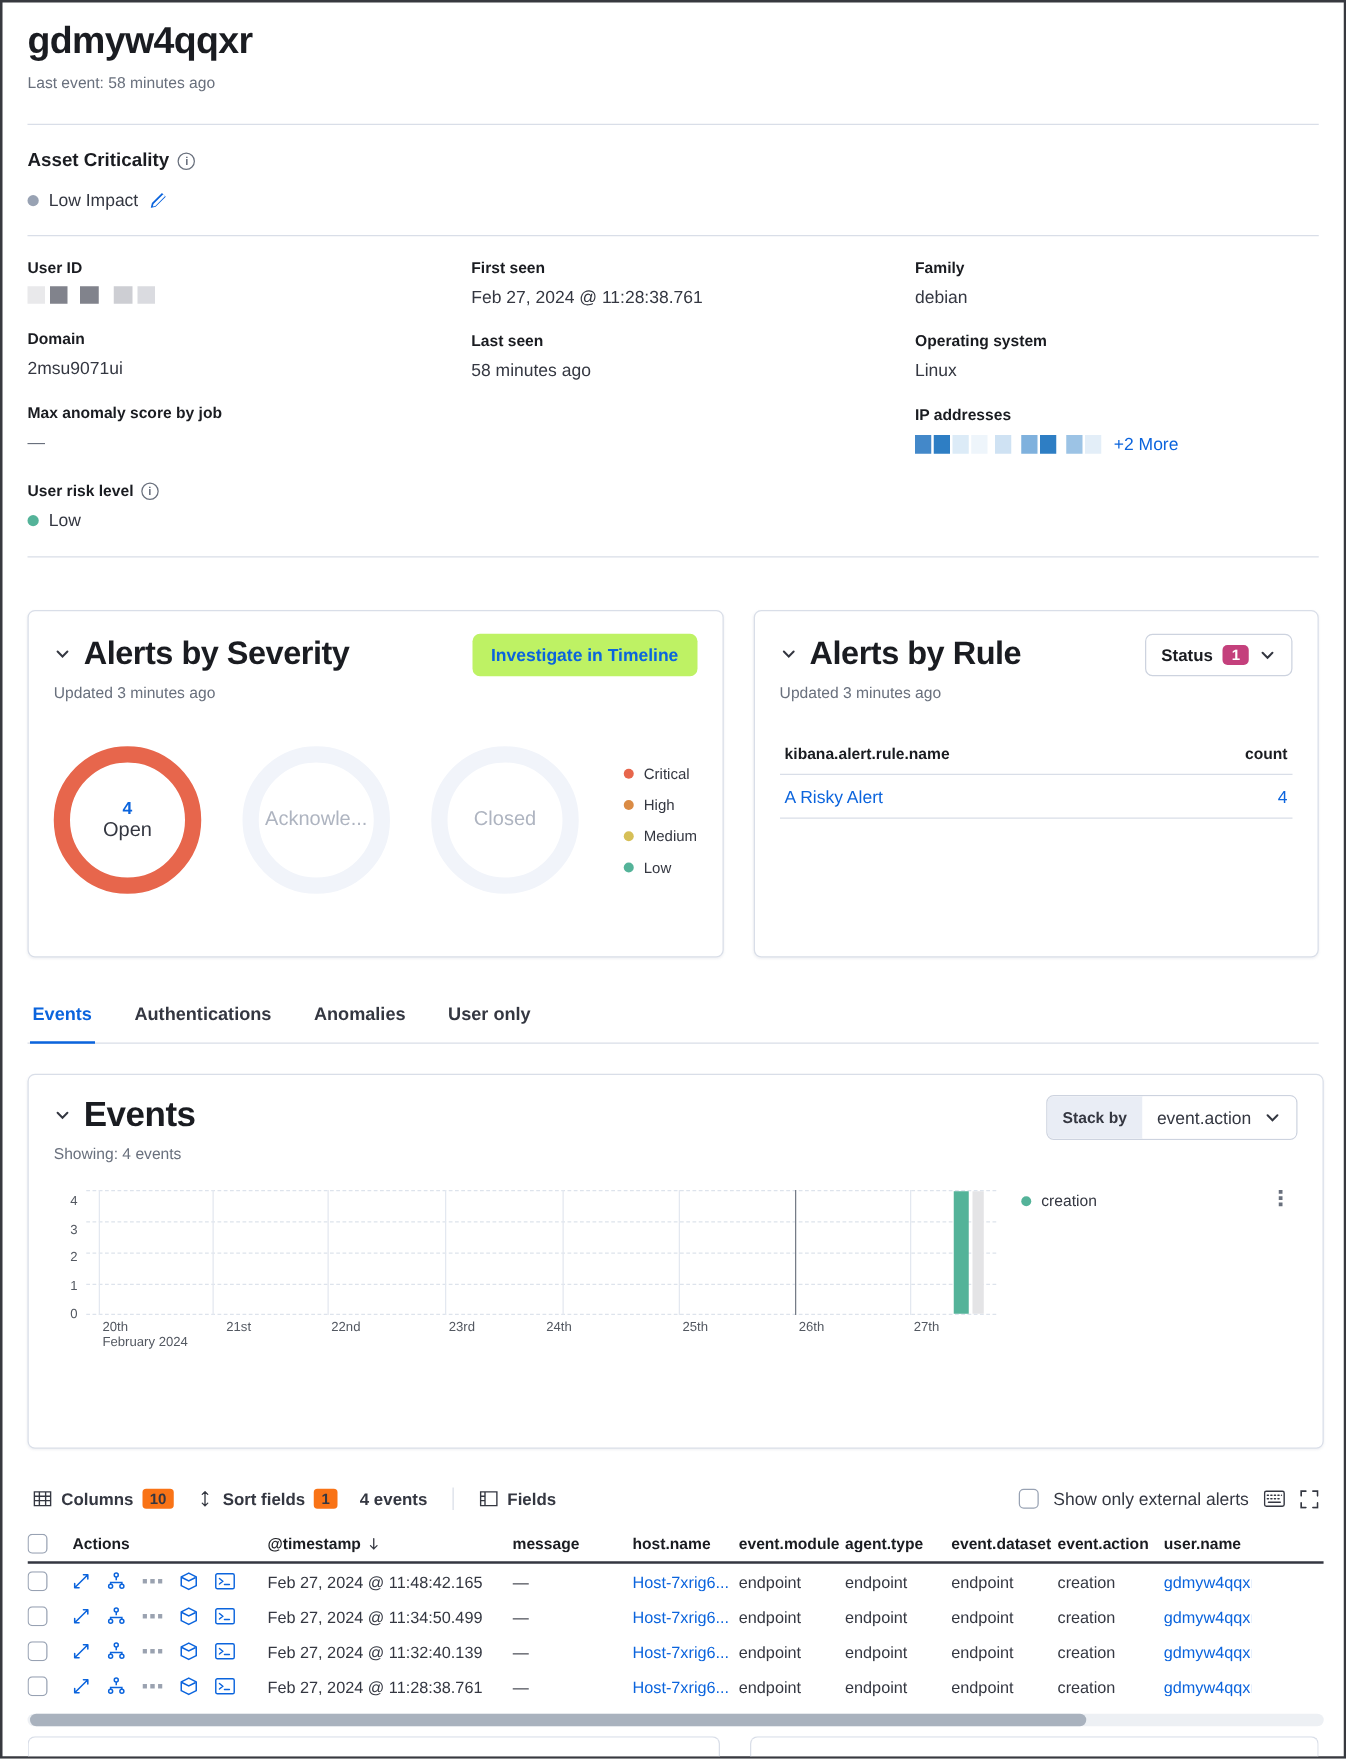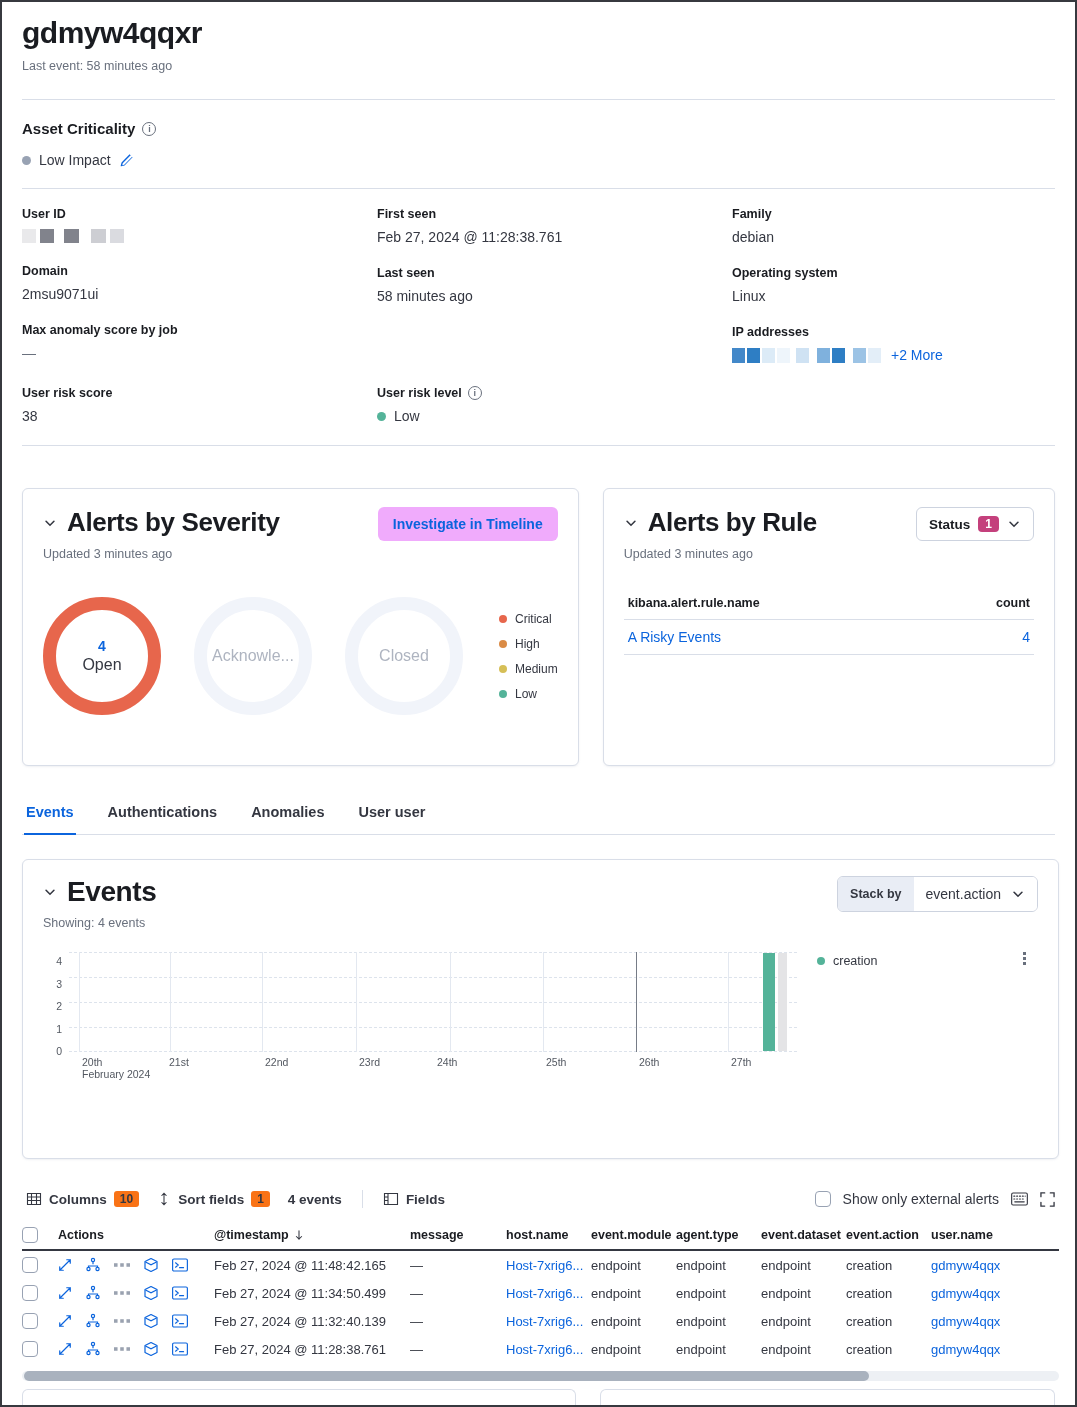--- a/index.html
+++ b/index.html
@@ -38,21 +38,21 @@
   
   .panels-row { display:flex; gap:24px; margin-top:42px; }
   .panel { border:1px solid #d9dee8; border-radius:6px; background:#fff; padding:18px 20px;
     box-shadow:0 1px 2px rgba(152,162,179,0.15); }
   .panel-sev { width:557px; height:278px; }
   .panel-rule { width:457px; height:278px; }
   .panel-head { display:flex; align-items:flex-start; justify-content:space-between; }
   .panel-title-wrap { display:flex; align-items:center; gap:10px; }
   .panel-title { font-size:26px; font-weight:700; color:#1a1c21; letter-spacing:-0.4px; }
   .updated { font-size:12.5px; color:#69707d; margin-top:9px; }
-  .btn-primary-soft { background:#f0abfc; color:#0b64dd; font-weight:600; font-size:14px;
+  .btn-primary-soft { background:#bef264; color:#0b64dd; font-weight:600; font-size:14px;
     border:none; border-radius:6px; padding:9px 15px; cursor:pointer; }
   .chev { width:14px; height:14px; }
 
   
   .donut-row { display:flex; align-items:center; margin-top:36px; }
   .donut { width:118px; height:118px; border-radius:50%; display:flex; flex-direction:column;
     align-items:center; justify-content:center; }
   .donut + .donut { margin-left:33px; }
   .donut-open { border:13px solid #e7664c; }
   .donut-empty { border:13px solid #f1f4fa; }
@@ -221,24 +221,20 @@
               <span class="ipblk" style="background:#2e7ec4;"></span>
               <span class="ipblk" style="background:#9cc3e5;margin-left:6px;"></span>
               <span class="ipblk" style="background:#e3eef8;"></span>
           <a class="link more-link">+2 More</a>
         </div>
       </div>
     </div>
   </div>
 
   <div class="ov-grid" style="margin-top:2px;">
-    <div class="field">
-      <div class="field-label">User risk score</div>
-      <div class="field-value">38</div>
-    </div>
     <div class="field">
       <div class="field-label">
         <span>User risk level</span>
         <span class="info-icon">i</span>
       </div>
       <div class="field-value" style="display:flex;align-items:center;gap:8px;">
         <span class="dot dot-green"></span>
         <span>Low</span>
       </div>
     </div>
@@ -316,33 +312,33 @@
               </svg>
         </button>
       </div>
       <div class="rule-table">
         <div class="rule-tr">
           <span class="rule-th">kibana.alert.rule.name</span>
           <span class="rule-th">count</span>
         </div>
         <div class="rule-div"></div>
         <div class="rule-tr">
-          <a class="rule-td link">A Risky Events</a>
+          <a class="rule-td link">A Risky Alert</a>
           <a class="rule-td link">4</a>
         </div>
         <div class="rule-div"></div>
       </div>
     </div>
   </div>
 
   <div class="tabs">
     <div class="tab active">Events</div>
     <div class="tab">Authentications</div>
     <div class="tab">Anomalies</div>
-    <div class="tab">User user</div>
+    <div class="tab">User only</div>
   </div>
 
   <div class="panel panel-events">
     <div class="panel-head">
       <div>
         <div class="panel-title-wrap">
           <span class="ico">
             <svg class="chev" viewBox="0 0 16 16">
                   <path d="M3.5 6l4.5 4.5L12.5 6" stroke="#343741" stroke-width="1.8" fill="none" stroke-linecap="round"></path>
                 </svg>
@@ -394,21 +390,21 @@
         </div>
         <div class="kebab">
               <span></span>
               <span></span>
               <span></span>
             </div>
       </div>
     </div>
     <div class="xlabels">
       <span class="xtick" style="left:13px;"><span>20th</span><br><span>February 2024</span></span>
-      <span class="xtick" style="left:100px;">21st</span>
+      <span class="xtick" style="left:112px;">21st</span>
       <span class="xtick" style="left:196px;">22nd</span>
       <span class="xtick" style="left:290px;">23rd</span>
       <span class="xtick" style="left:368px;">24th</span>
       <span class="xtick" style="left:477px;">25th</span>
       <span class="xtick" style="left:570px;">26th</span>
       <span class="xtick" style="left:662px;">27th</span>
     </div>
   </div>
 
   <div class="dg-toolbar">

